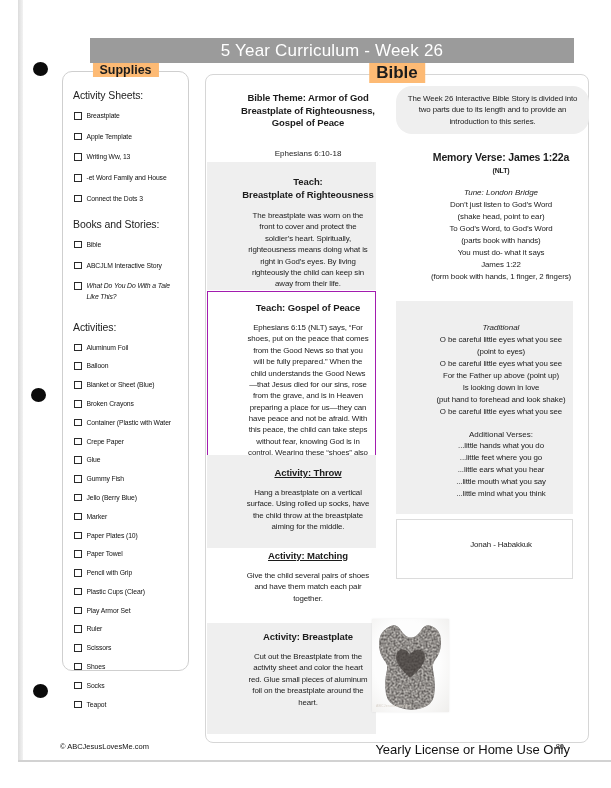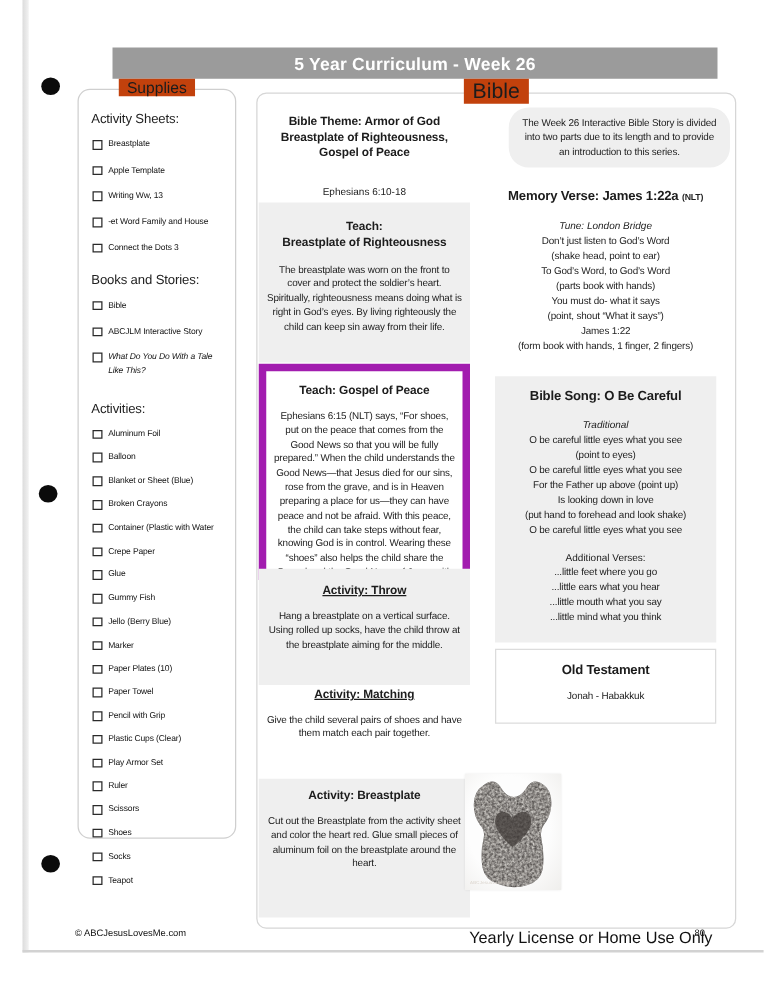--- a/index.html
+++ b/index.html
@@ -13,66 +13,66 @@
   .edge-left{position:absolute;left:18px;top:0;width:5px;height:762px;
     background:linear-gradient(to right,#dcdcdc,#f2f2f2);}
   .edge-bottom{position:absolute;left:18px;top:760px;width:593px;height:2px;background:#d2d2d2;}
   .hole{position:absolute;width:15px;height:14px;background:#0b0b0b;border-radius:50%;}
   .hole1{left:33px;top:62px;}
   .hole2{left:31px;top:388px;}
   .hole3{left:33px;top:684px;}
 
   .header-bar{position:absolute;left:90px;top:38px;width:484px;height:25px;
     background:#9b9b9b;display:flex;align-items:center;justify-content:center;}
-  .header-bar span{color:#fff;font-weight:bold;font-size:14px;letter-spacing:.2px;}
+  .header-bar span{color:#fff;font-weight:normal;font-size:17px;letter-spacing:.2px;}
 
   
   .supplies-box{position:absolute;left:62px;top:71px;width:127px;height:600px;
     border:1px solid #cfcfcf;border-radius:10px;box-sizing:border-box;
     padding:17px 5px 0 10px;}
-  .legend{position:absolute;background:#c2410c;padding:0 7px;font-weight:normal;white-space:nowrap;}
+  .legend{position:absolute;background:#fdba74;padding:0 7px;font-weight:bold;white-space:nowrap;}
   .sup-legend{left:50%;transform:translateX(-50%);top:-9px;font-size:12.5px;}
   .sb-heading{font-size:10.5px;color:#222;margin:0 0 10px 0;letter-spacing:-.1px;}
   .sb-heading.mt1{margin-top:14px;}
   .sb-heading.mt2{margin-top:19px;}
   .sb-item{display:flex;align-items:flex-start;gap:5px;margin:0 0 10.5px 1px;}
   .acts .sb-item{margin-bottom:8.6px;}
   .cb{flex:0 0 auto;width:5.5px;height:5.5px;border:1px solid #2a2a2a;margin-top:1px;background:#fff;}
   .sb-label{font-size:6.8px;line-height:1.5;letter-spacing:-.1px;color:#111;}
   .it .sb-label{font-style:italic;}
 
   
   .main-box{position:absolute;left:205px;top:74px;width:384px;height:669px;
     border:1px solid #d6d6d6;border-radius:8px;box-sizing:border-box;}
   .main-legend{left:50%;transform:translateX(-50%);top:-12px;font-size:17px;}
 
-  .sec{position:absolute;box-sizing:border-box;text-align:center;}
+  .sec{position:absolute;box-sizing:border-box;text-align:center;padding-left:33px;}
   .sec.gray{background:#efefef;}
-  .sec.whiteb{background:#fff;border:6px solid #a21caf;}
+  .sec.whiteb{background:#fff;border:1px solid #a21caf;}
   .sec-h-line{font-size:9.5px;font-weight:bold;line-height:1.32;letter-spacing:-.1px;}
   .sec-h{font-size:9.5px;font-weight:bold;letter-spacing:-.1px;}
   .sec-h.u{text-decoration:underline;}
   .sec-ref{font-size:8px;margin-top:19px;}
   .sec-b{font-size:7.9px;line-height:1.44;letter-spacing:-.12px;margin-top:9px;padding:0 6px;}
 
   .m1{left:1px;top:12px;width:169px;padding-top:5px;}
   .m2{left:1px;top:87px;width:169px;height:128px;padding-top:14px;}
   .m3{left:1px;top:216px;width:169px;height:173px;padding-top:10px;}
   .m4{left:1px;top:380px;width:169px;height:93px;padding-top:12px;}
   .m5{left:1px;top:468px;width:169px;height:63px;padding-top:7px;}
   .m6{left:1px;top:548px;width:169px;height:111px;padding-top:8px;}
 
   .r-h{font-size:10.5px;font-weight:bold;letter-spacing:-.15px;}
   .r-nlt{font-size:7px;font-weight:bold;}
   .song-line{font-size:7.9px;line-height:1.52;letter-spacing:-.12px;}
   .tune{font-size:8px;font-weight:normal;font-style:italic;margin-top:13px;margin-bottom:2px;}
   .attrib{font-size:8px;font-style:italic;margin-top:12px;margin-bottom:2px;}
   .add-h{font-size:8px;margin-top:12px;margin-bottom:1px;}
 
-  .r1{left:201px;top:11px;width:177px;height:48px;padding:7px 8px 0;border-radius:16px;}
+  .r1{left:190px;top:11px;width:193px;height:48px;padding:7px 8px 0;border-radius:16px;}
   .r1 .note{font-size:7.9px;line-height:1.45;letter-spacing:-.12px;}
   .r2{left:190px;top:63px;width:177px;height:160px;padding-top:13px;}
   .r3{left:190px;top:226px;width:177px;height:213px;padding-top:10px;}
   .r4{left:190px;top:444px;width:177px;height:60px;padding-top:10px;background:#fff;border:1px solid #dcdcdc;}
   .r4 .sec-b{margin-top:9px;}
 
   
   .photo{position:absolute;left:372px;top:619px;width:77px;height:93px;
     background:radial-gradient(ellipse at 45% 45%,#fdfdfd 55%,#efeeec 100%);
     box-shadow:0 0 2px rgba(0,0,0,.08);}
@@ -280,51 +280,49 @@
         <span class="r-nlt">(NLT)</span>
       </div>
       <div class="tune">Tune: London Bridge</div>
       <div>
 
       <div class="song-line">Don’t just listen to God’s Word</div>
           <div class="song-line">(shake head, point to ear)</div>
           <div class="song-line">To God’s Word, to God’s Word</div>
           <div class="song-line">(parts book with hands)</div>
           <div class="song-line">You must do- what it says</div>
-          <div class="song-line">(point, shout “What it says”)</div>
           <div class="song-line">James 1:22</div>
           <div class="song-line">(form book with hands, 1 finger, 2 fingers)</div>
         </div>
     </div>
 
     <div class="sec gray r3">
-      <div class="r-h">Bible Song: O Be Careful</div>
       <div class="attrib">Traditional</div>
       <div>
 
       <div class="song-line">O be careful little eyes what you see</div>
           <div class="song-line">(point to eyes)</div>
           <div class="song-line">O be careful little eyes what you see</div>
           <div class="song-line">For the Father up above (point up)</div>
           <div class="song-line">Is looking down in love</div>
           <div class="song-line">(put hand to forehead and look shake)</div>
           <div class="song-line">O be careful little eyes what you see</div>
         </div>
       <div class="add-h">Additional Verses:</div>
       <div>
 
+      <div class="song-line">...little hands what you do</div>
           <div class="song-line">...little feet where you go</div>
           <div class="song-line">...little ears what you hear</div>
           <div class="song-line">...little mouth what you say</div>
           <div class="song-line">...little mind what you think</div>
         </div>
     </div>
 
     <div class="sec r4">
-      <div class="r-h">Old Testament</div>
       <div class="sec-b">Jonah - Habakkuk</div>
     </div>
   </div>
 
   <div class="photo">
     <svg width="77" height="93" viewBox="0 0 77 93">
       <defs>
         <filter id="foil" x="-10%" y="-10%" width="120%" height="120%">
           <feTurbulence type="fractalNoise" baseFrequency="0.5" numOctaves="3" seed="7" result="n"></feTurbulence>
           <feColorMatrix in="n" type="matrix" values="0 0 0 0 0.78  0 0 0 0 0.76  0 0 0 0 0.72  0 0 0 1.4 -0.25" result="c"></feColorMatrix>

